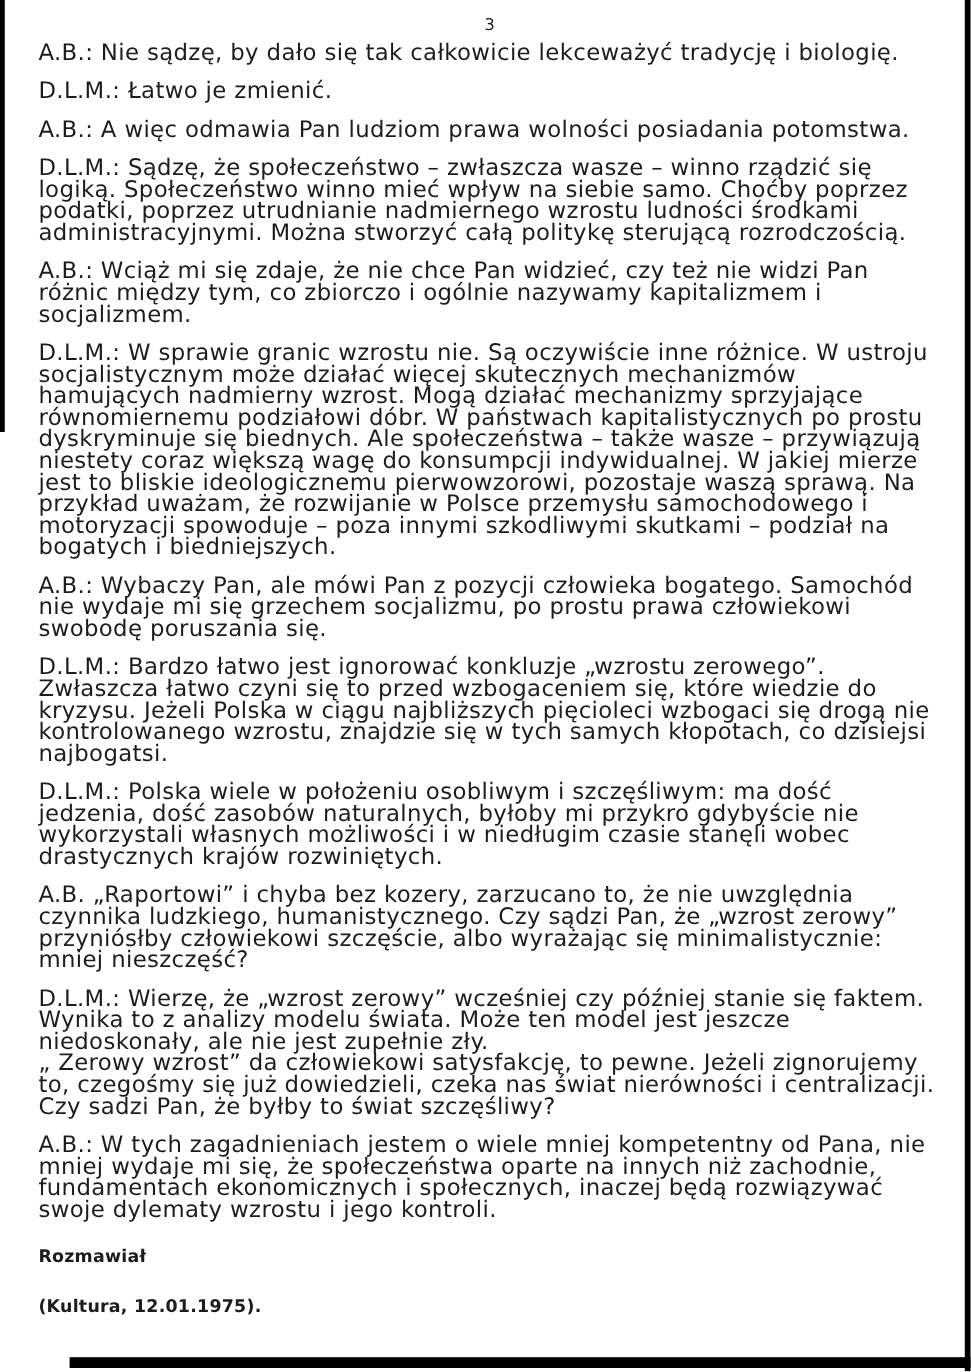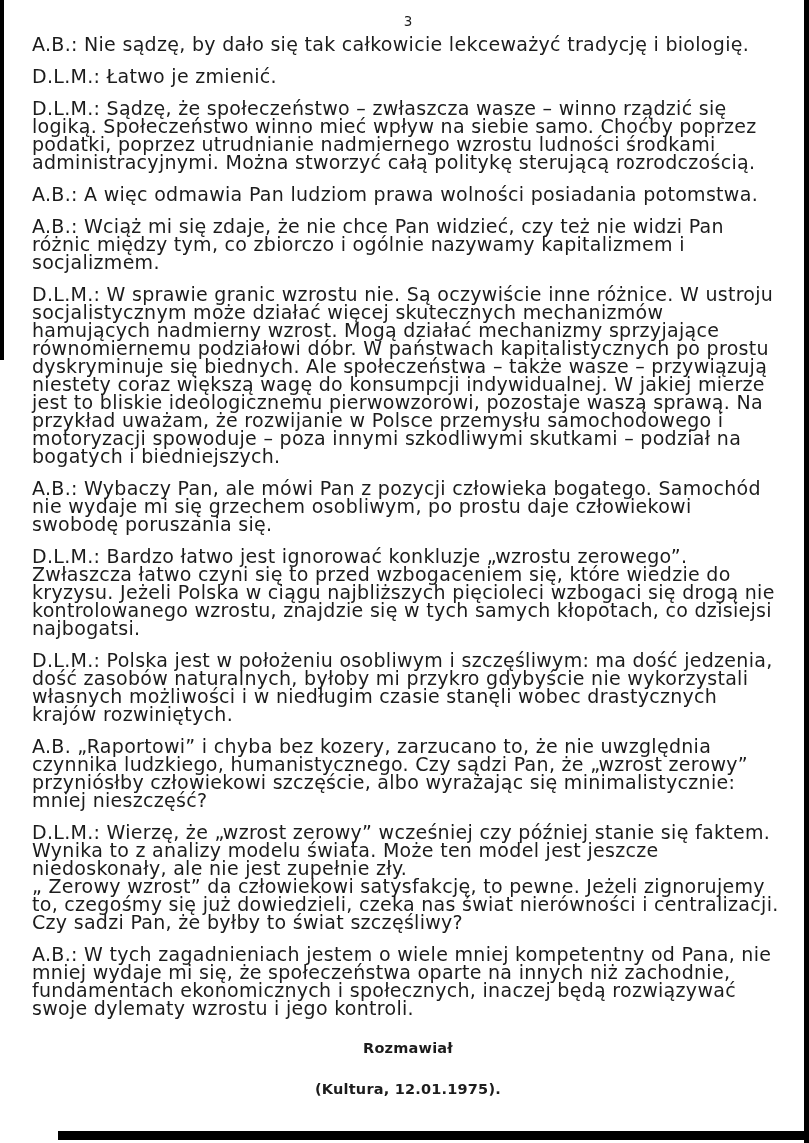--- a/index.html
+++ b/index.html
@@ -53,43 +53,42 @@
     letter-spacing: 0.3px;
     margin: 0 0 14px 0;
     white-space: pre-wrap;
   }
   .closing-line {
     font-size: 14.5px;
     line-height: 19px;
     font-weight: bold;
     letter-spacing: 0.2px;
     margin-top: 22px;
-    text-align: center;
   }
 </style>
 </head>
 <body>
 
 <div class="page">
   <div class="edge-left"></div>
   <div class="edge-right"></div>
   <div class="edge-bottom"></div>
 
   <div class="content">
     <div class="page-number">3</div>
 
     <p class="para">A.B.: Nie sądzę, by dało się tak całkowicie lekceważyć tradycję i biologię.</p>
     <p class="para">D.L.M.: Łatwo je zmienić.</p>
+    <p class="para">A.B.: A więc odmawia Pan ludziom prawa wolności posiadania potomstwa.</p>
     <p class="para">D.L.M.: Sądzę, że społeczeństwo – zwłaszcza wasze – winno rządzić się logiką. Społeczeństwo winno mieć wpływ na siebie samo. Choćby poprzez podatki, poprzez utrudnianie nadmiernego wzrostu ludności środkami administracyjnymi. Można stworzyć całą politykę sterującą rozrodczością.</p>
-    <p class="para">A.B.: A więc odmawia Pan ludziom prawa wolności posiadania potomstwa.</p>
     <p class="para">A.B.: Wciąż mi się zdaje, że nie chce Pan widzieć, czy też nie widzi Pan różnic między tym, co zbiorczo i ogólnie nazywamy kapitalizmem i socjalizmem.</p>
     <p class="para">D.L.M.: W sprawie granic wzrostu nie. Są oczywiście inne różnice. W ustroju socjalistycznym może działać więcej skutecznych mechanizmów hamujących nadmierny wzrost. Mogą działać mechanizmy sprzyjające równomiernemu podziałowi dóbr. W państwach kapitalistycznych po prostu dyskryminuje się biednych. Ale społeczeństwa – także wasze – przywiązują niestety coraz większą wagę do konsumpcji indywidualnej. W jakiej mierze jest to bliskie ideologicznemu pierwowzorowi, pozostaje waszą sprawą. Na przykład uważam, że rozwijanie w Polsce przemysłu samochodowego i motoryzacji spowoduje – poza innymi szkodliwymi skutkami – podział na bogatych i biedniejszych.</p>
-    <p class="para">A.B.: Wybaczy Pan, ale mówi Pan z pozycji człowieka bogatego. Samochód nie wydaje mi się grzechem osobliwym, po prostu daje człowiekowi swobodę poruszania się.</p>
+    <p class="para">A.B.: Wybaczy Pan, ale mówi Pan z pozycji człowieka bogatego. Samochód nie wydaje mi się grzechem socjalizmu, po prostu prawa człowiekowi swobodę poruszania się.</p>
     <p class="para">D.L.M.: Bardzo łatwo jest ignorować konkluzje „wzrostu zerowego”. Zwłaszcza łatwo czyni się to przed wzbogaceniem się, które wiedzie do kryzysu. Jeżeli Polska w ciągu najbliższych pięcioleci wzbogaci się drogą nie kontrolowanego wzrostu, znajdzie się w tych samych kłopotach, co dzisiejsi najbogatsi.</p>
-    <p class="para">D.L.M.: Polska jest w położeniu osobliwym i szczęśliwym: ma dość jedzenia, dość zasobów naturalnych, byłoby mi przykro gdybyście nie wykorzystali własnych możliwości i w niedługim czasie stanęli wobec drastycznych krajów rozwiniętych.</p>
+    <p class="para">D.L.M.: Polska wiele w położeniu osobliwym i szczęśliwym: ma dość jedzenia, dość zasobów naturalnych, byłoby mi przykro gdybyście nie wykorzystali własnych możliwości i w niedługim czasie stanęli wobec drastycznych krajów rozwiniętych.</p>
     <p class="para">A.B. „Raportowi” i chyba bez kozery, zarzucano to, że nie uwzględnia czynnika ludzkiego, humanistycznego. Czy sądzi Pan, że „wzrost zerowy” przyniósłby człowiekowi szczęście, albo wyrażając się minimalistycznie: mniej nieszczęść?</p>
     <p class="para">D.L.M.: Wierzę, że „wzrost zerowy” wcześniej czy później stanie się faktem. Wynika to z analizy modelu świata. Może ten model jest jeszcze niedoskonały, ale nie jest zupełnie zły.
 „ Zerowy wzrost” da człowiekowi satysfakcję, to pewne. Jeżeli zignorujemy to, czegośmy się już dowiedzieli, czeka nas świat nierówności i centralizacji. Czy sadzi Pan, że byłby to świat szczęśliwy?</p>
     <p class="para">A.B.: W tych zagadnieniach jestem o wiele mniej kompetentny od Pana, nie mniej wydaje mi się, że społeczeństwa oparte na innych niż zachodnie, fundamentach ekonomicznych i społecznych, inaczej będą rozwiązywać swoje dylematy wzrostu i jego kontroli.</p>
 
     <div class="closing-line">Rozmawiał</div>
     <div class="closing-line">(Kultura, 12.01.1975).</div>
   </div>
 </div>
 

